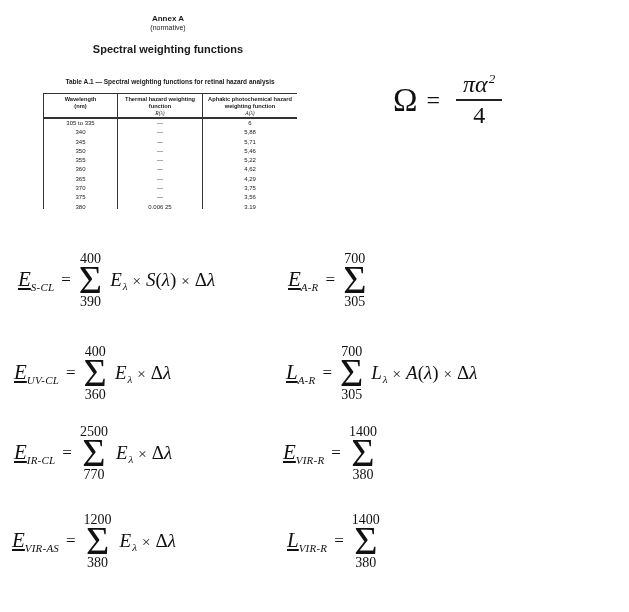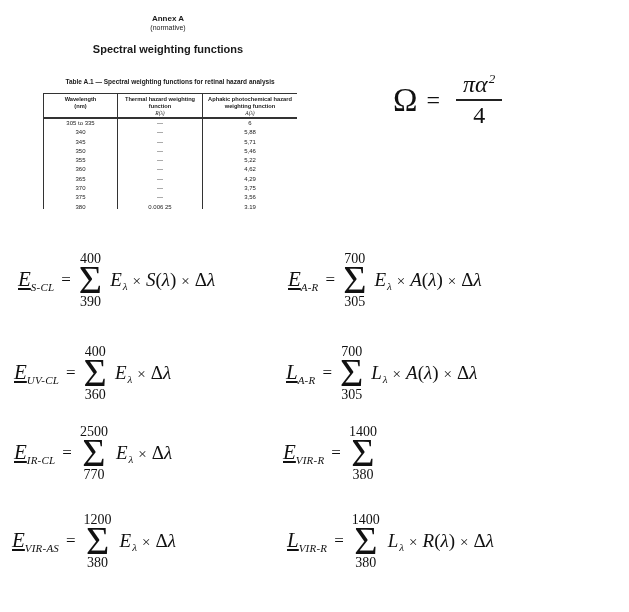--- a/index.html
+++ b/index.html
@@ -182,21 +182,20 @@
   </div>
 
   <div class="formula" id="f1">
     <span class="f-lhs"><span class="v">E</span><span class="ssub">A-R</span></span>
     <span class="f-eq">=</span>
     <span class="sigma-stack">
       <span class="limit">700</span>
       <span class="sigma">Σ</span>
       <span class="limit">305</span>
     </span>
-    <span class="f-body"><span class="v">E</span><span class="lsub">λ</span><span class="times">×</span><span class="v">A</span><span class="par">(</span><span class="v">λ</span><span class="par">)</span><span class="times">×</span><span class="delta">Δ</span><span class="v">λ</span></span>
   </div>
 
   <div class="formula" id="f2">
     <span class="f-lhs"><span class="v">E</span><span class="ssub">UV-CL</span></span>
     <span class="f-eq">=</span>
     <span class="sigma-stack">
       <span class="limit">400</span>
       <span class="sigma">Σ</span>
       <span class="limit">360</span>
     </span>
@@ -247,16 +246,15 @@
   </div>
 
   <div class="formula" id="f7">
     <span class="f-lhs"><span class="v">L</span><span class="ssub">VIR-R</span></span>
     <span class="f-eq">=</span>
     <span class="sigma-stack">
       <span class="limit">1400</span>
       <span class="sigma">Σ</span>
       <span class="limit">380</span>
     </span>
-    <span class="f-body"><span class="v">L</span><span class="lsub">λ</span><span class="times">×</span><span class="v">R</span><span class="par">(</span><span class="v">λ</span><span class="par">)</span><span class="times">×</span><span class="delta">Δ</span><span class="v">λ</span></span>
   </div>
 
 </div>
 
 </body></html>

